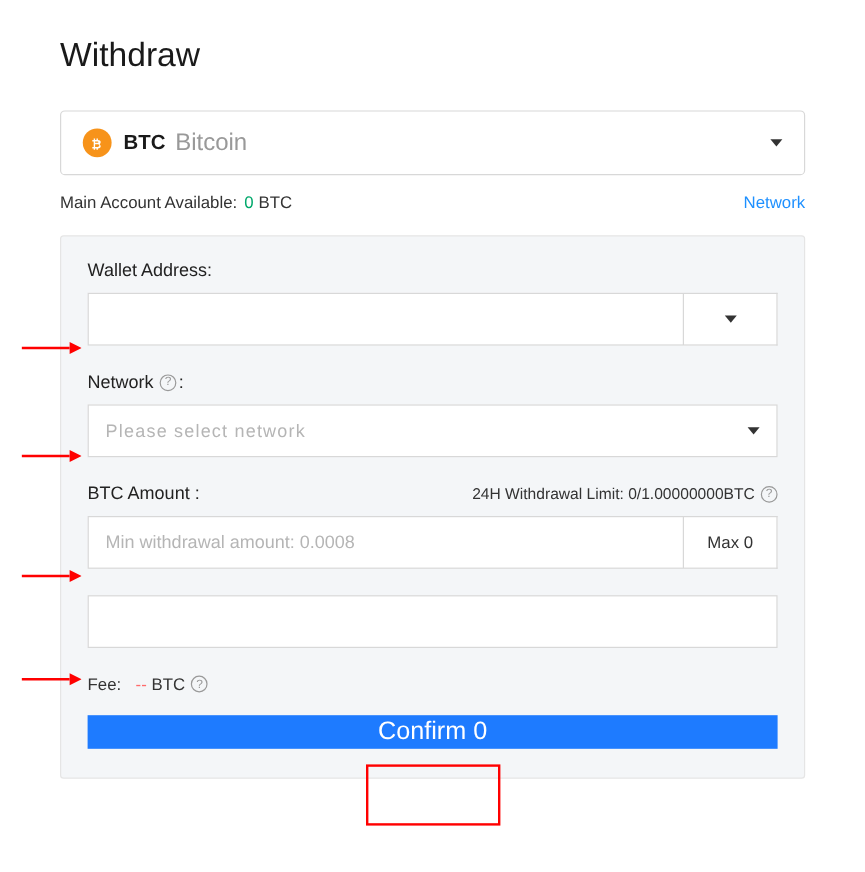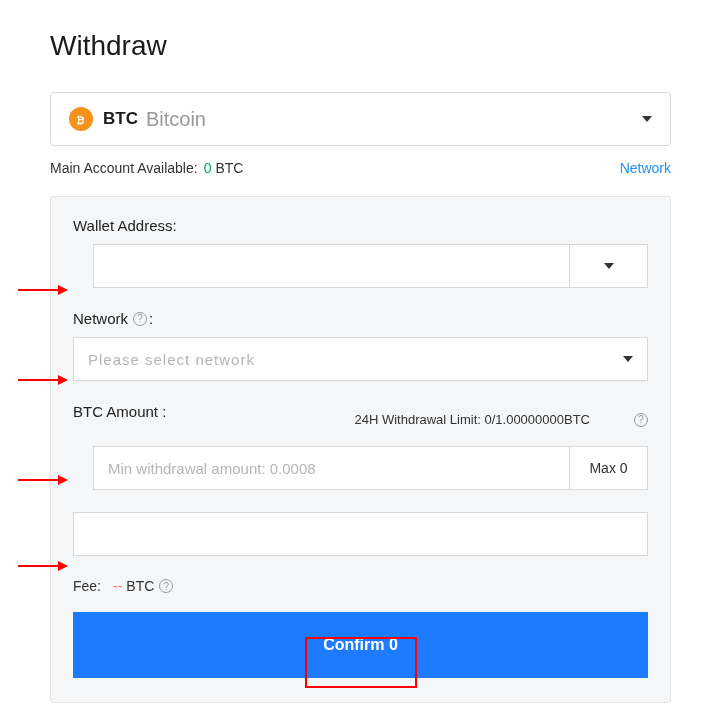--- a/index.html
+++ b/index.html
@@ -107,39 +107,37 @@
       display: flex;
       justify-content: space-between;
       align-items: center;
       margin-bottom: 10px;
     }
     .limit-text {
       font-size: 13px;
       color: #333;
       display: flex;
       align-items: center;
-      gap: 39px;
     }
     .help-icon {
       display: inline-flex;
       align-items: center;
       justify-content: center;
       width: 14px;
       height: 14px;
       border: 1px solid #999;
       border-radius: 50%;
       font-size: 10px;
       color: #999;
       margin-left: 5px;
       cursor: pointer;
     }
     .input-group {
       display: flex;
       margin-bottom: 22px;
-      margin-left: 20px;
     }
     .text-input {
       flex: 1;
       background: #fff;
       border: 1px solid #d8d8d8;
       padding: 12px 14px;
       font-size: 15px;
       color: #333;
       outline: none;
       height: 44px;
@@ -204,23 +202,23 @@
     }
     .fee-dash {
       color: #ff6b6b;
       margin-right: 4px;
     }
     .confirm-btn {
       width: 100%;
       background: #1e7bff;
       color: #fff;
       border: none;
-      padding: 24px;
-      font-size: 16px;
-      font-weight: 700;
+      padding: 2px;
+      font-size: 21px;
+      font-weight: 400;
       cursor: pointer;
       position: relative;
     }
     .confirm-highlight {
       position: absolute;
       border: 2px solid #ff0000;
       pointer-events: none;
     }
     .arrow-annotation {
       position: absolute;
@@ -268,21 +266,21 @@
       <span>Network</span>
       <span class="help-icon">?</span>
       <span style="margin-left:2px">:</span>
     </div>
     <div class="network-select">
       <span class="network-placeholder">Please  select  network</span>
       <span class="caret-down"></span>
     </div>
 
     <div class="field-label-row">
-      <span class="field-label" style="margin-bottom:16px">BTC Amount :</span>
+      <span class="field-label" style="margin-bottom:0">BTC Amount :</span>
       <span class="limit-text">
         <span>24H Withdrawal Limit: 0/1.00000000BTC</span>
         <span class="help-icon">?</span>
       </span>
     </div>
     <div class="input-group">
       <input type="text" class="text-input" placeholder="Min withdrawal amount: 0.0008" style="">
       <div class="max-btn">Max 0</div>
     </div>
 

